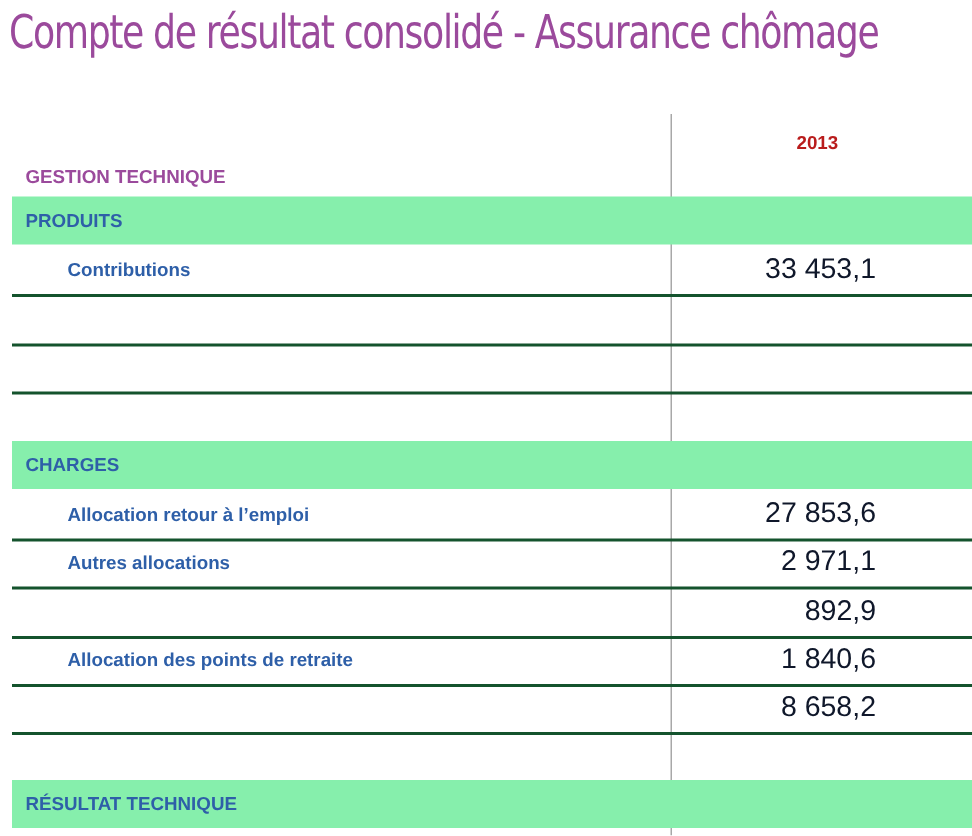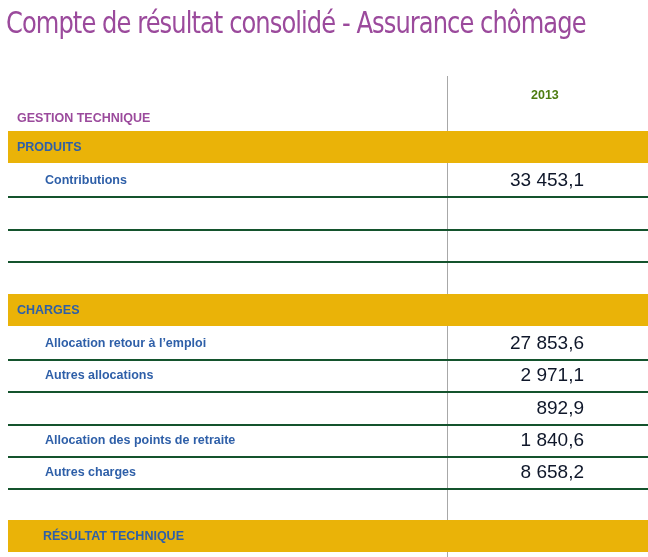--- a/index.html
+++ b/index.html
@@ -4,28 +4,28 @@
 <style>
   html, body { margin: 0; padding: 0; background: #ffffff; }
   body { width: 648px; height: 557px; position: relative; overflow: hidden;
          font-family: "Liberation Sans", sans-serif; }
   .title { position: absolute; left: 6px; top: 4px; margin: 0;
            font-family: "DejaVu Sans", sans-serif; font-weight: normal;
            font-size: 31px; color: #9b4a9c; letter-spacing: -1.2px;
            transform: scaleX(0.78); transform-origin: left top; white-space: nowrap; }
   .vdivider { position: absolute; left: 447px; top: 76px; width: 1px; height: 481px; background: #a8a8a8; }
   .row { position: absolute; left: 8px; right: 0; height: 32px; display: flex; align-items: center; }
-  .row.band { background: #eab308; }
+  .row.band { background: #86efac; }
   .row.line { border-bottom: 2px solid #14532d; }
   .label { font-size: 12.5px; font-weight: bold; color: #2e5fa8; }
   .label.section { padding-left: 9px; }
   .label.item { padding-left: 37px; }
   .label.gestion { color: #9b4a9c; padding-left: 9px; }
   .value { position: absolute; right: 64px; font-size: 19px; color: #0f172a; }
-  .year { position: absolute; left: 531px; top: 88px; font-size: 12.5px; font-weight: bold; color: #4d7c0f; }
+  .year { position: absolute; left: 531px; top: 88px; font-size: 12.5px; font-weight: bold; color: #b91c1c; }
 </style>
 </head>
 <body>
 
 <h1 class="title">Compte de résultat consolidé - Assurance chômage</h1>
 
 <div class="vdivider"></div>
 
 <div class="year">2013</div>
 
@@ -67,24 +67,23 @@
   <span class="value">2 971,1</span>
 </div>
 <div class="row line" style="top:392px;">
   <span class="value">892,9</span>
 </div>
 <div class="row line" style="top:424px;">
   <span class="label item">Allocation des points de retraite</span>
   <span class="value">1 840,6</span>
 </div>
 <div class="row line" style="top:456px;">
-  <span class="label item">Autres charges</span>
   <span class="value">8 658,2</span>
 </div>
 <div class="row" style="top:489px;">
   <span class="label item"></span>
   <span class="value"></span>
 </div>
 
-<div class="row band" style="top:520px;padding-left:26px;">
+<div class="row band" style="top:520px;">
   <span class="label section">RÉSULTAT TECHNIQUE</span>
   <span class="value"></span>
 </div>
 
 </body></html>

